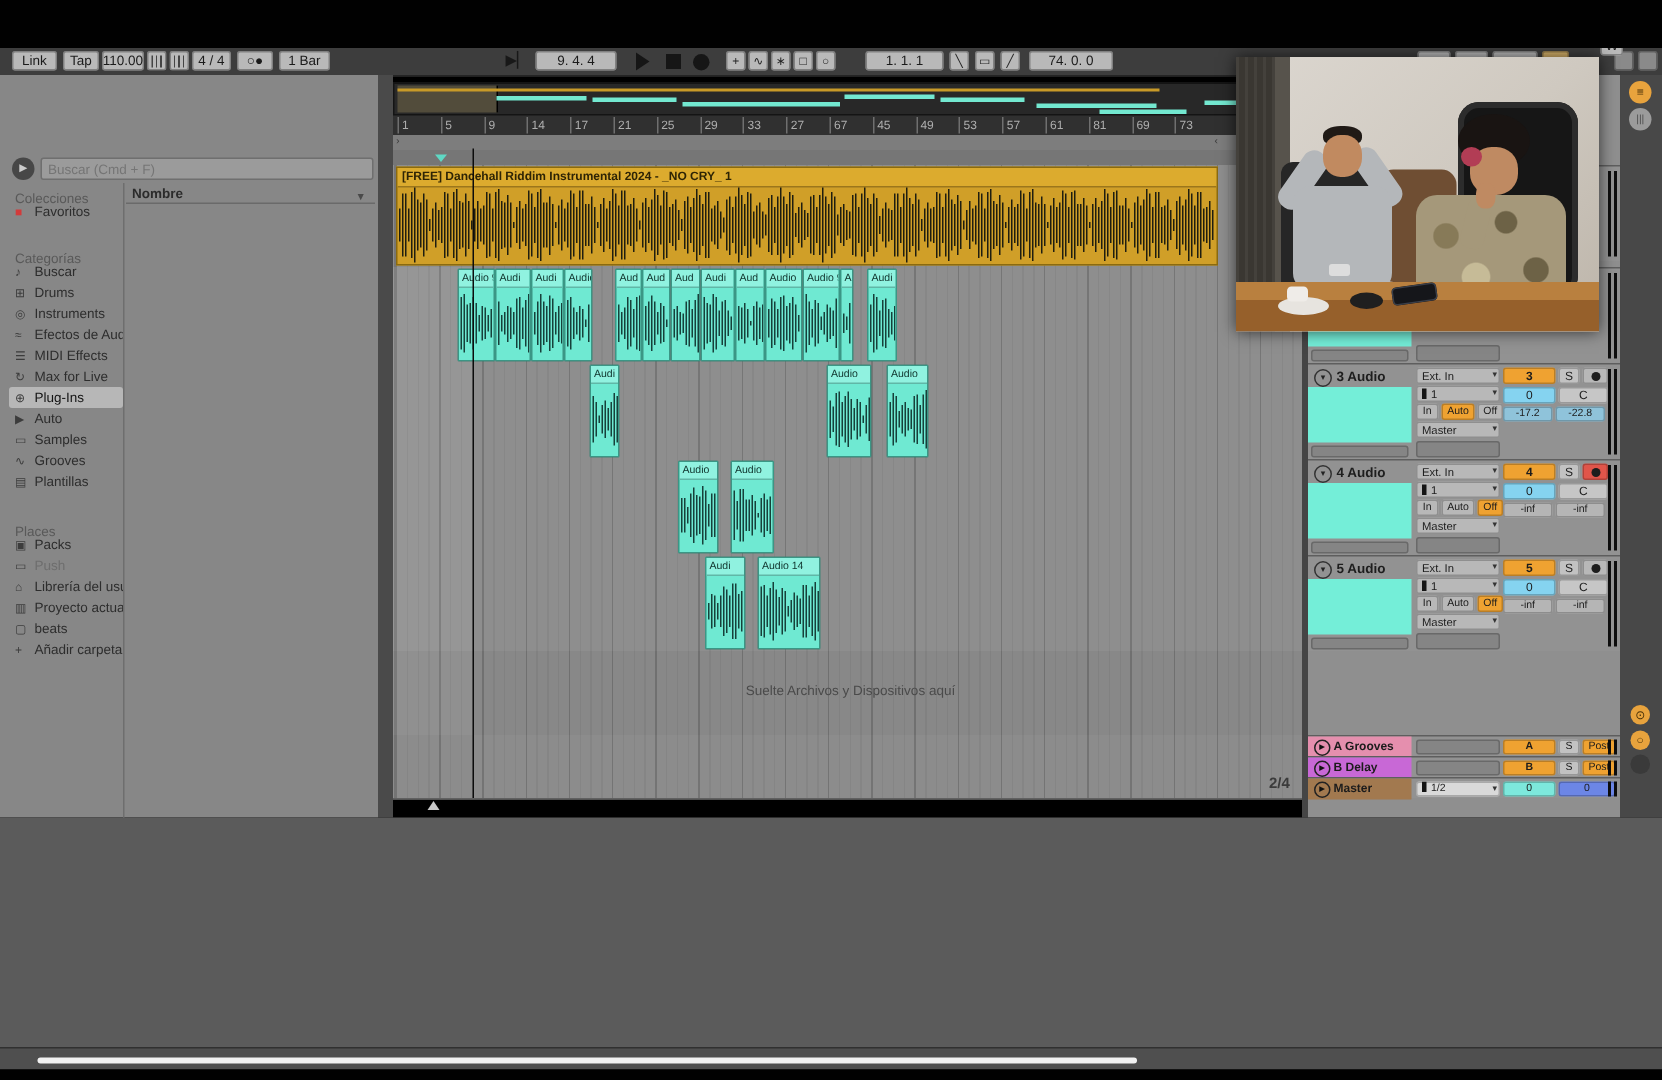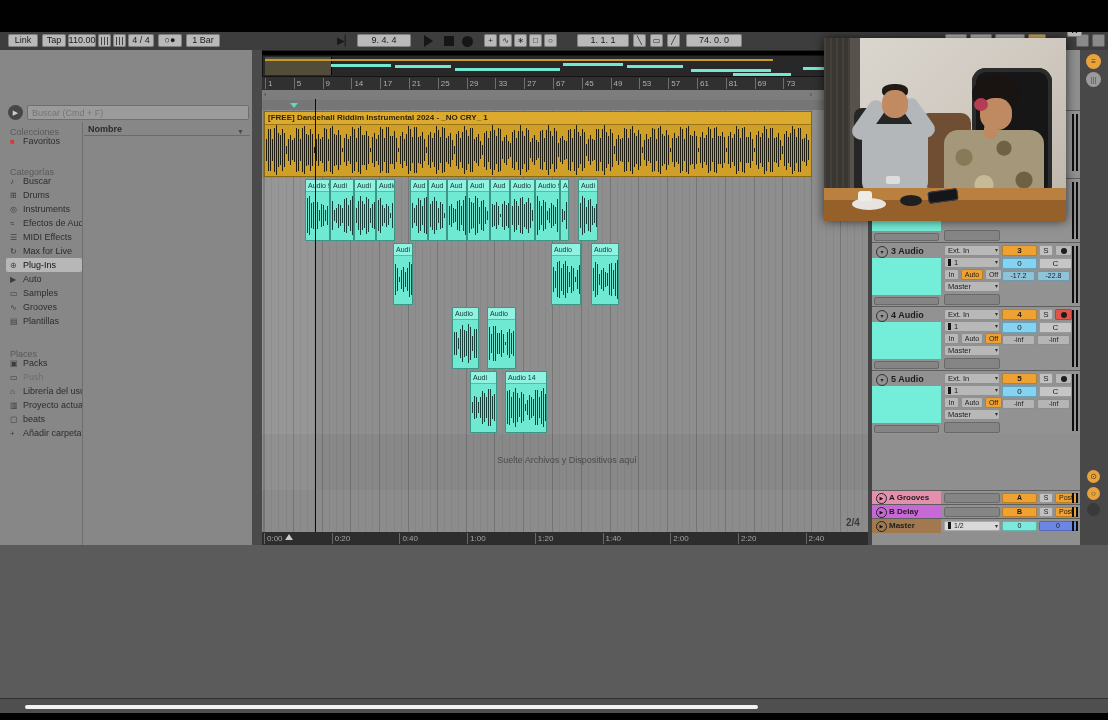--- a/index.html
+++ b/index.html
@@ -837,31 +837,20 @@
             <i class="wbar" style="height: 78%;"></i>
             <i class="wbar" style="height: 56%;"></i>
           </div>
         </div>
       </div>
 
     <div id="drophint">Suelte Archivos y Dispositivos aquí</div>
     <div id="zoomlabel">2/4</div>
     <div id="playhead"></div>
     <div id="insmark"></div>
-    <div id="timeruler">
-        <div class="timelabel" style="left: 2px;">0:00</div>
-        <div class="timelabel" style="left: 69.7px;">0:20</div>
-        <div class="timelabel" style="left: 137.4px;">0:40</div>
-        <div class="timelabel" style="left: 205.1px;">1:00</div>
-        <div class="timelabel" style="left: 272.8px;">1:20</div>
-        <div class="timelabel" style="left: 340.5px;">1:40</div>
-        <div class="timelabel" style="left: 408.2px;">2:00</div>
-        <div class="timelabel" style="left: 475.9px;">2:20</div>
-        <div class="timelabel" style="left: 543.6px;">2:40</div>
-      </div>
     <div id="scrubmark"></div>
 
     <div id="mixdiv"></div>
     <div id="mixer"></div>
 
     <div class="mixrow" style="top:110px">
         <div class="vmeter"></div>
       </div>
     <div class="mixrow" style="top:178px">
       <div class="cblock" style="background:#74eed8"></div>

